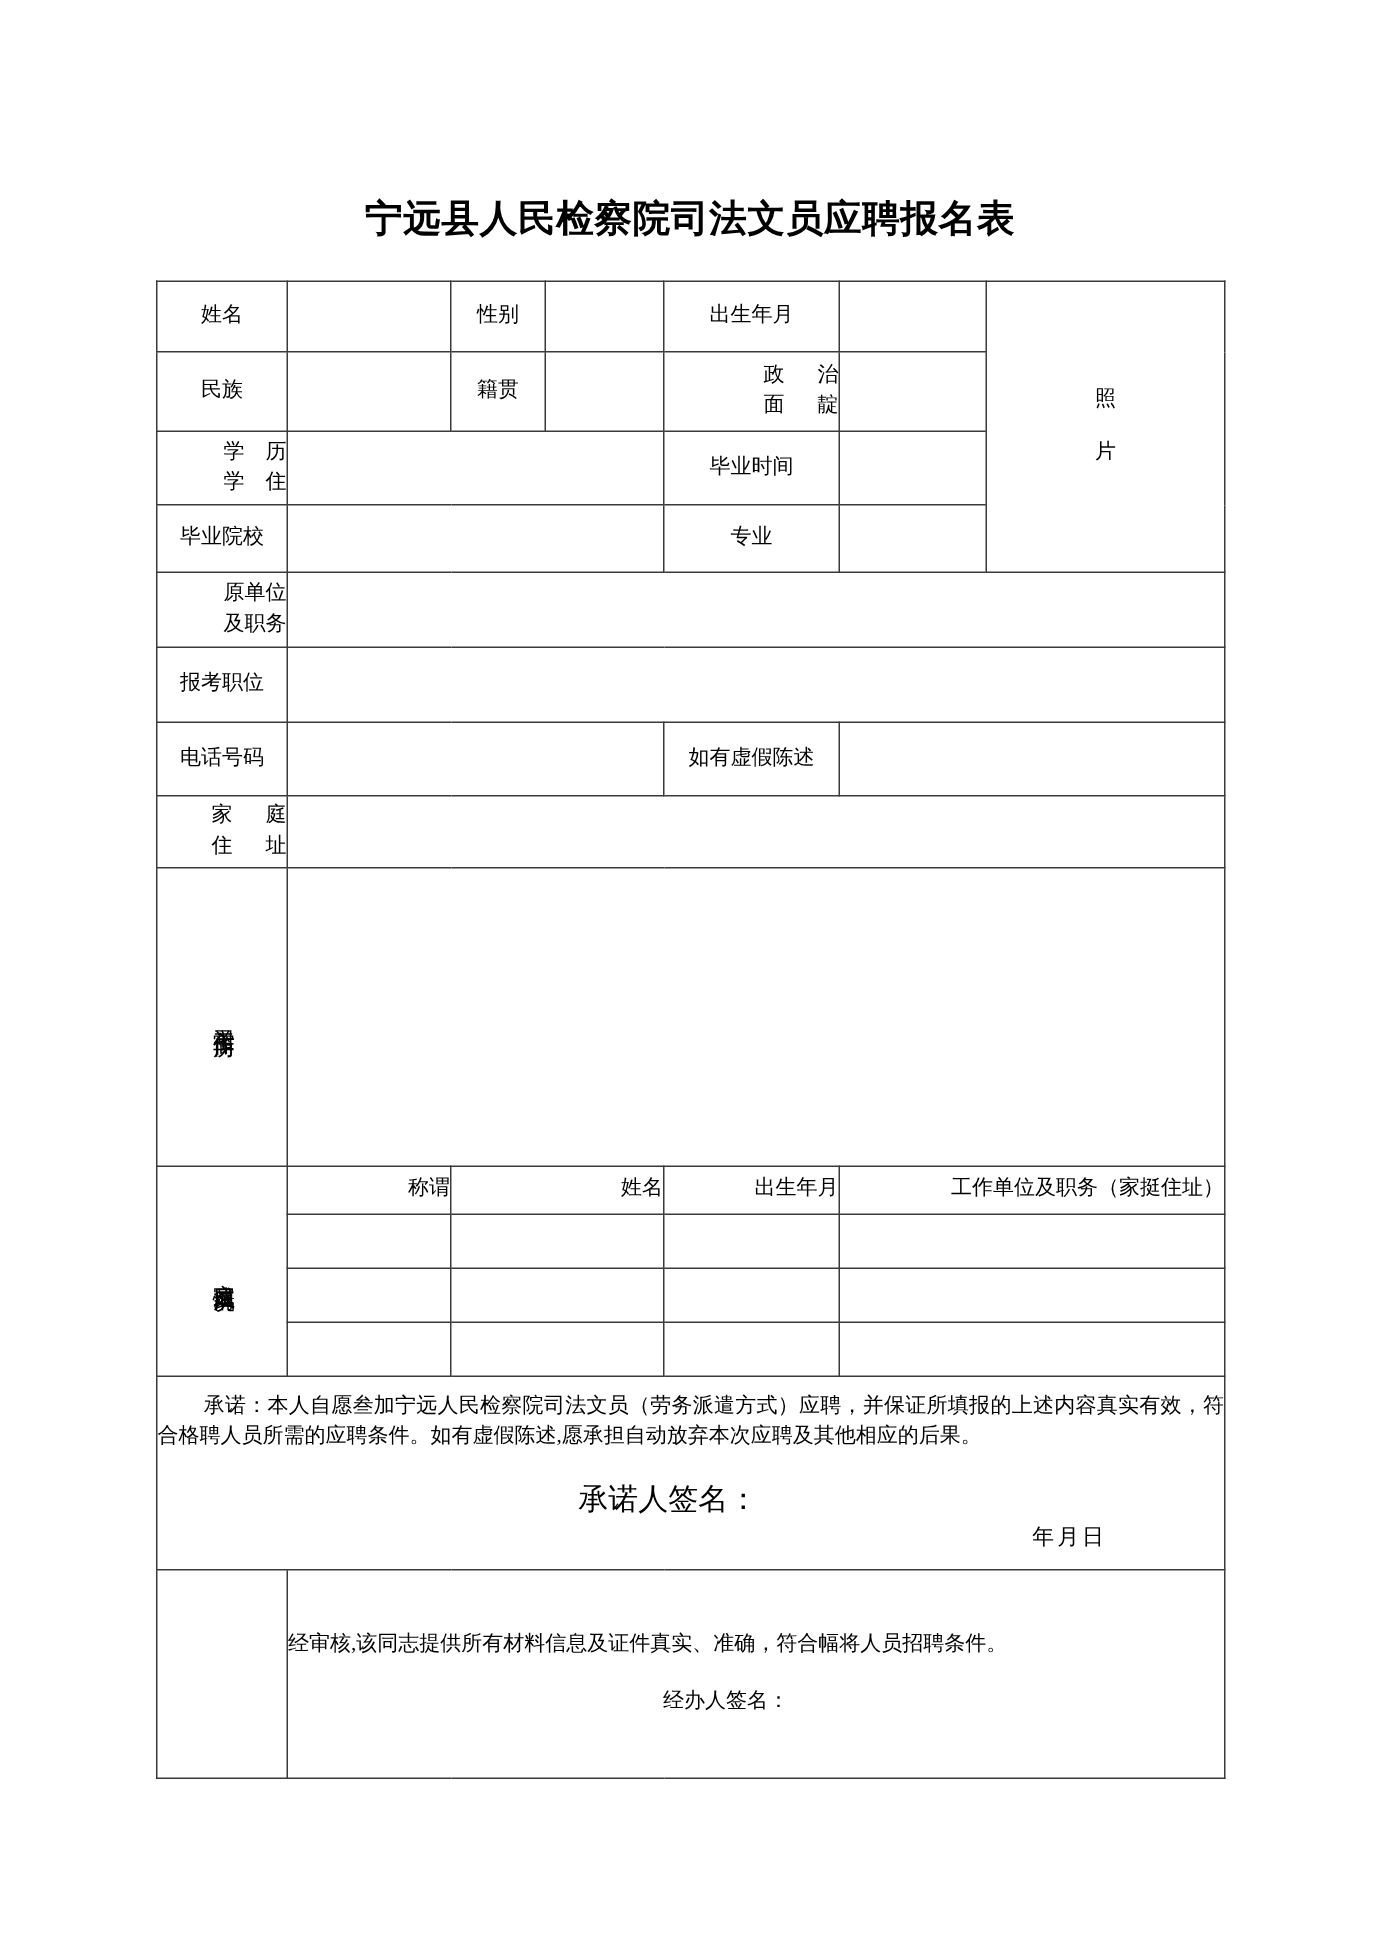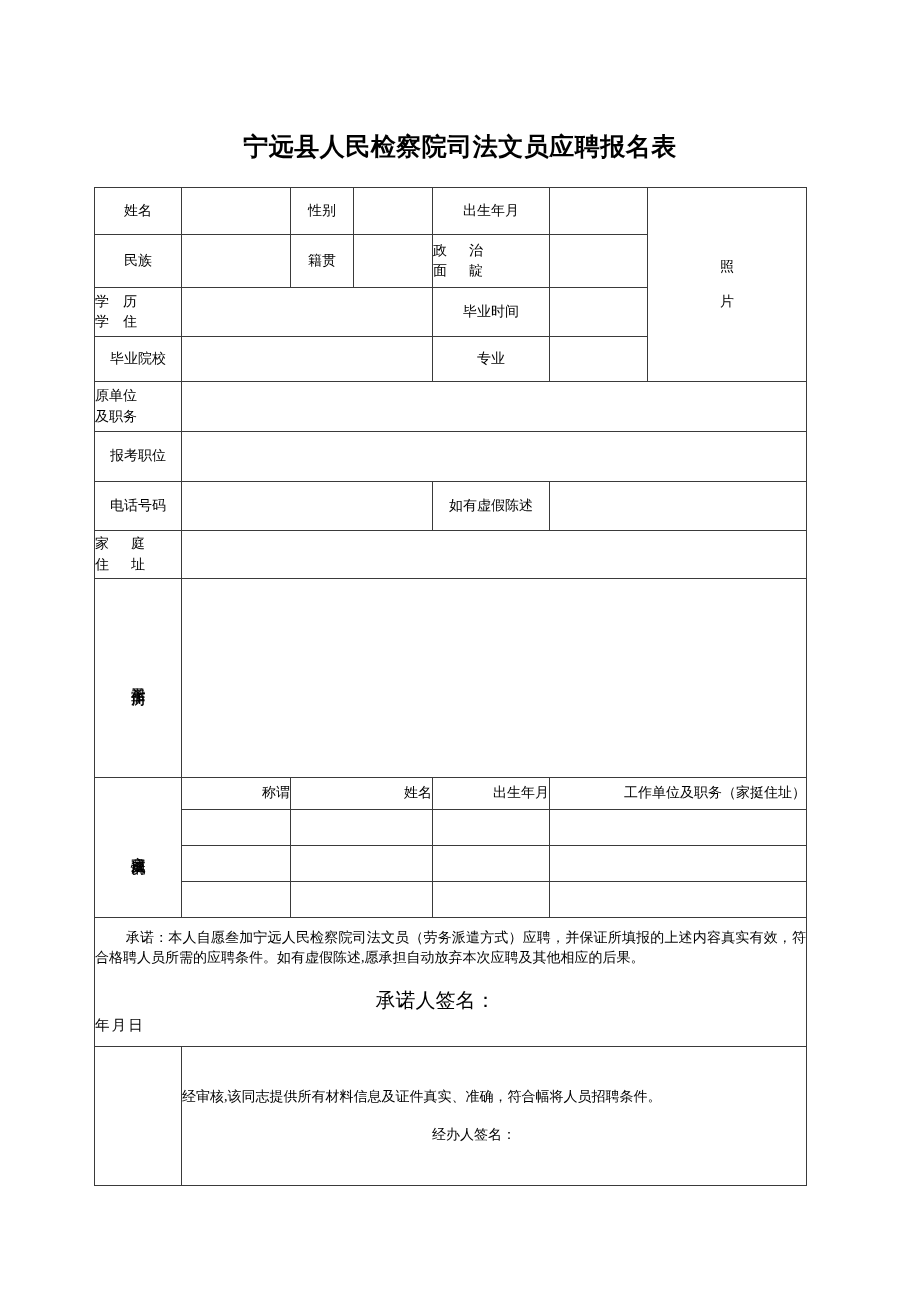--- a/index.html
+++ b/index.html
@@ -34,21 +34,21 @@
     font-size: 25px;
     font-weight: bold;
     letter-spacing: 0.5px;
     line-height: 30px;
     white-space: nowrap;
   }
 
   
   .form-table {
     position: absolute;
-    left: 94px;
+    left: 104px;
     top: 187px;
     width: 712px;
     border-collapse: collapse;
     table-layout: fixed;
   }
   .form-table td {
     border: 1px solid #3a3a3a;
     padding: 0;
     vertical-align: middle;
     font-size: 14px;
@@ -63,21 +63,21 @@
   }
   .lbl2 {
     text-align: center;
     font-size: 14.5px;
     padding: 2px 4px;
     line-height: 1.35;
   }
   
   .spaced {
     display: block;
-    text-align: left;
+    text-align: right;
     letter-spacing: 0;
   }
   .spaced span { display: inline-block; }
   .spaced .gap { width: 22px; }
   .spaced .gap-sm { width: 14px; }
 
   .val { background: #ffffff; }
 
   
   .photo-cell {
@@ -124,21 +124,21 @@
   .prose .indent { text-indent: 2.2em; }
   .sign-right {
     display: block;
     margin-top: 18px;
     text-align: center;
     padding-right: 30px;
     font-size: 20px;
   }
   .date-right {
     display: block;
-    text-align: left;
+    text-align: right;
     padding-right: 78px;
     font-size: 14.6px;
     letter-spacing: 2px;
   }
   .review-body {
     padding: 28px 16px 14px 16px;
     font-size: 14.6px;
     line-height: 1.9;
   }
   .review-body .rtext {

